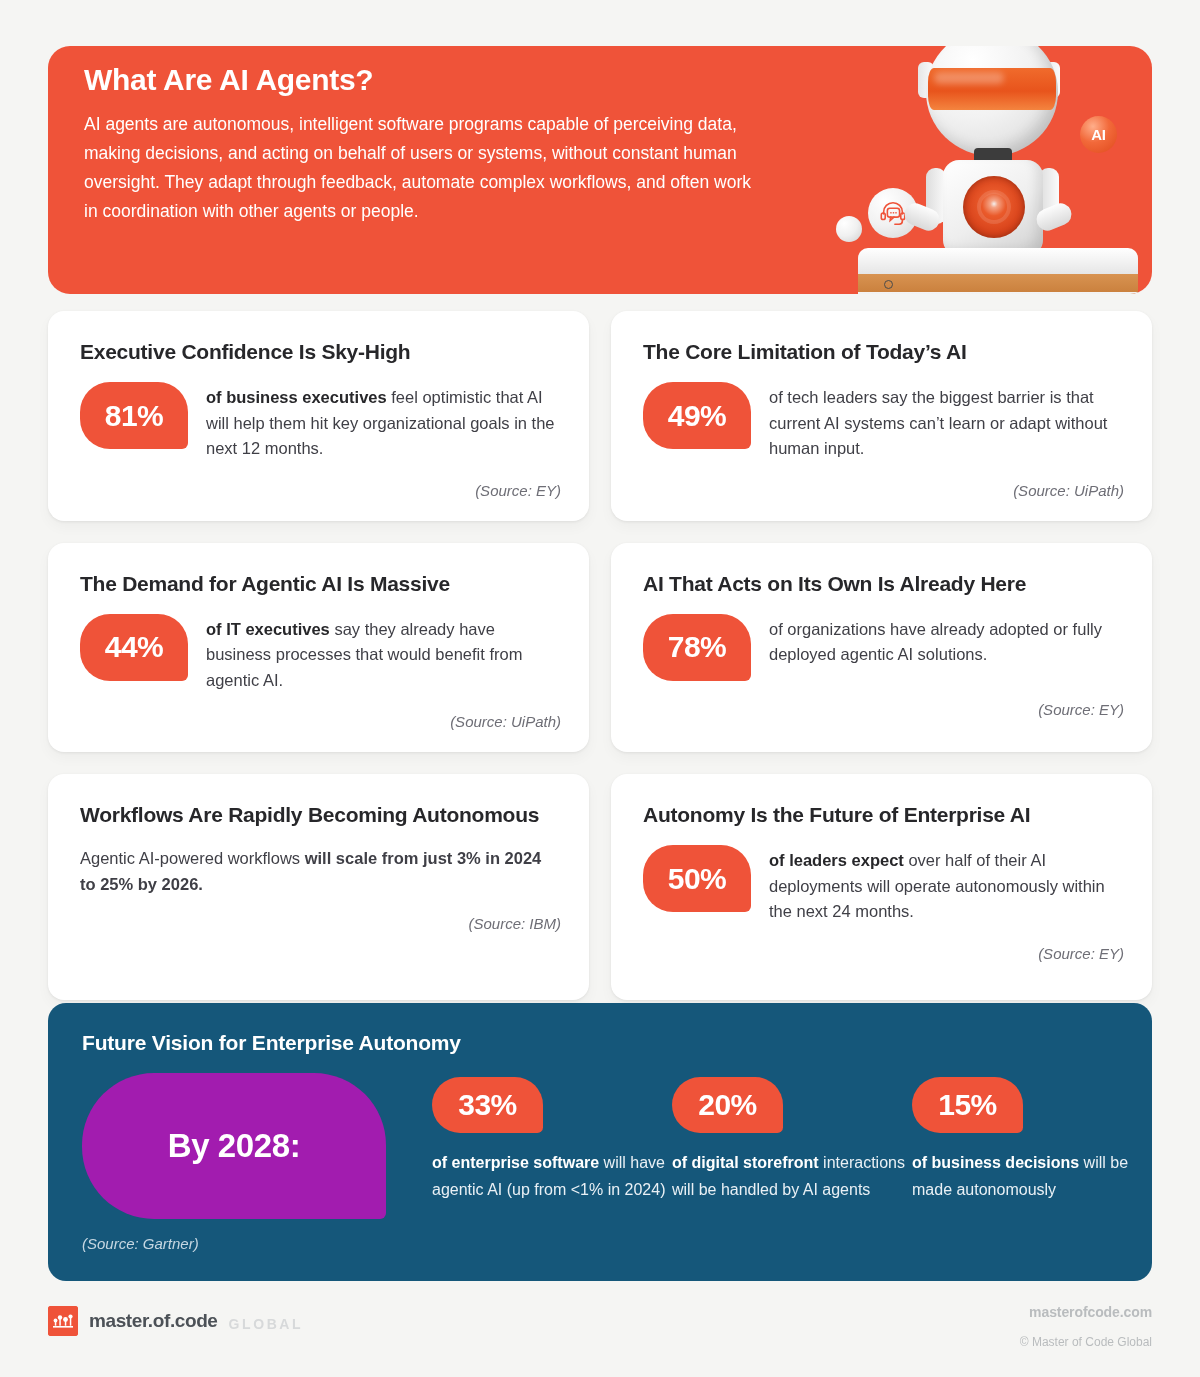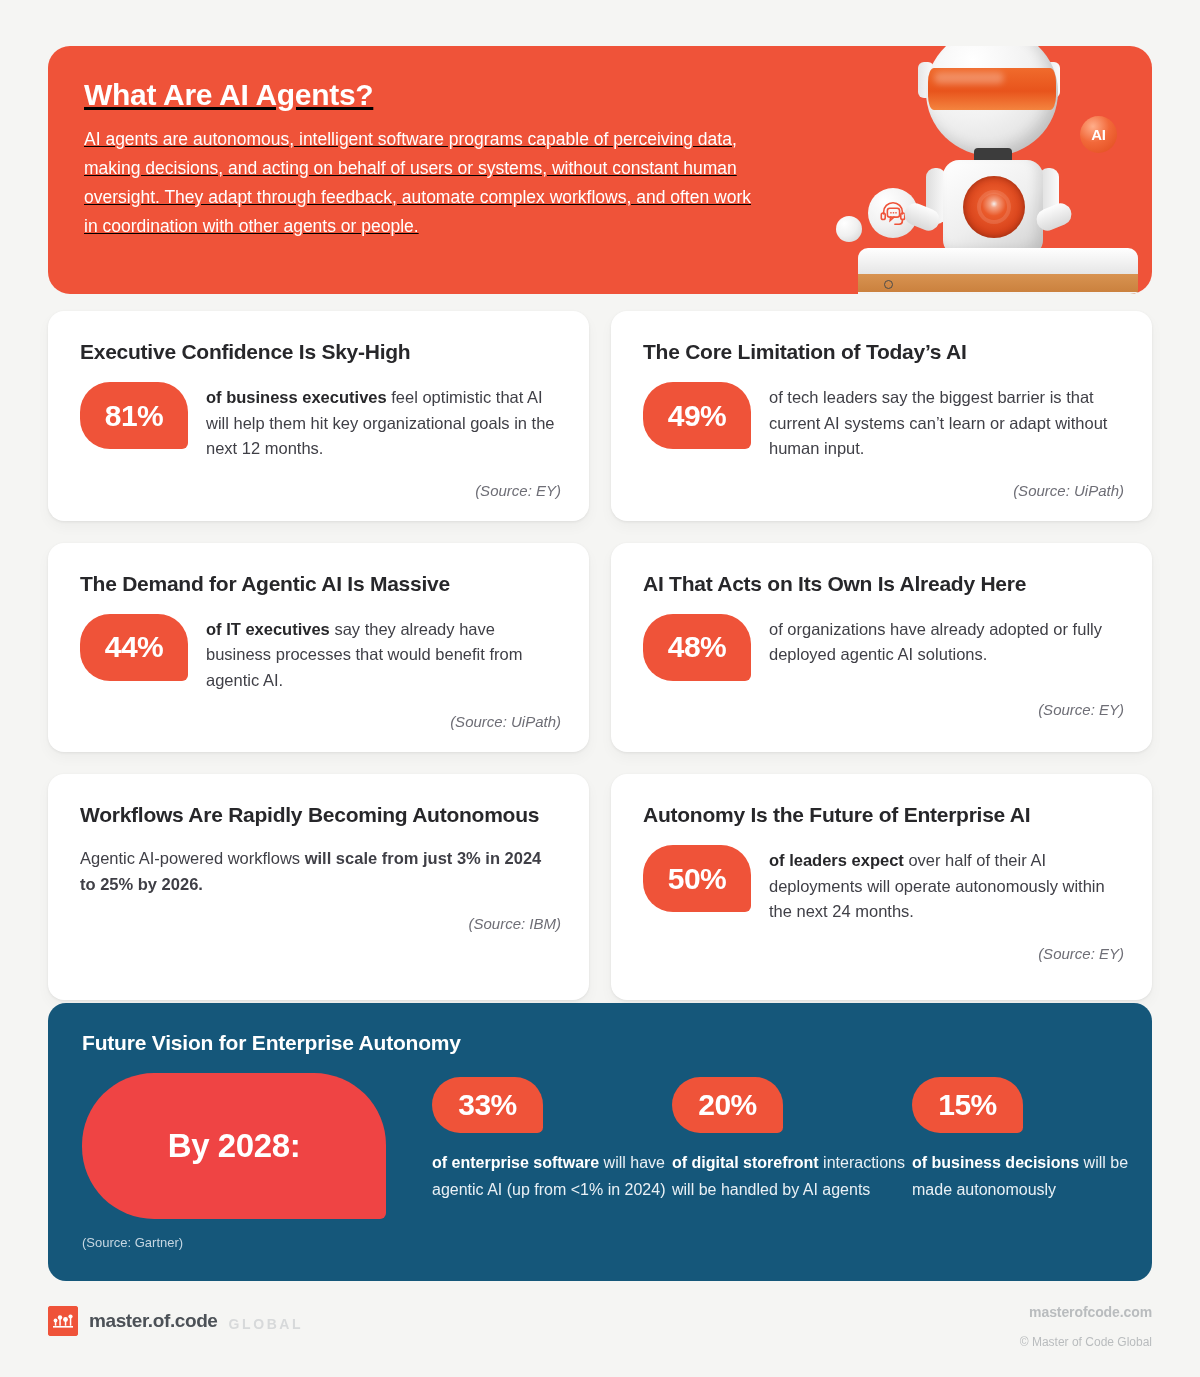--- a/index.html
+++ b/index.html
@@ -28,23 +28,22 @@
     top: 46px;
     width: 1104px;
     height: 248px;
     background: #ef5339;
     border-radius: 22px;
     overflow: hidden;
   }
   .hero-text {
     position: absolute;
     left: 36px;
-    top: 32px;
+    top: 17px;
     width: 680px;
-    text-decoration: underline;
   }
   .hero-title {
     font-size: 30px;
     font-weight: bold;
     color: #ffffff;
     letter-spacing: -0.3px;
     margin-bottom: 13px;
   }
   .hero-body {
     font-size: 17.5px;
@@ -240,21 +239,21 @@
     margin-bottom: 18px;
   }
   .vision-grid {
     display: flex;
     align-items: flex-start;
     gap: 0;
   }
   .by-pill {
     width: 304px;
     height: 146px;
-    background: #ef4444;
+    background: #a21caf;
     border-radius: 72px 72px 6px 72px;
     display: flex;
     align-items: center;
     justify-content: center;
     color: #ffffff;
     font-size: 33px;
     font-weight: bold;
     letter-spacing: -0.4px;
     flex: 0 0 auto;
   }
@@ -271,21 +270,22 @@
     font-size: 30px;
     margin-bottom: 16px;
   }
   .vcol-text {
     font-size: 16px;
     line-height: 27px;
     color: #e9f0f5;
   }
   .vcol-text b { font-weight: bold; color: #ffffff; }
   .vision-source {
-    font-size: 13px;
+    font-size: 15px;
+    font-style: italic;
     color: #c6d7e2;
     margin-top: 16px;
   }
 
   
   .footer {
     position: absolute;
     left: 48px;
     top: 1300px;
     width: 1104px;
@@ -381,21 +381,21 @@
       <div class="card-row">
         <div class="badge">44%</div>
         <p class="card-body"><b>of IT executives</b><span> say they already have business processes that would benefit from agentic AI.</span></p>
       </div>
       <div class="source">(Source: UiPath)</div>
     </article>
 
     <article class="card r2">
       <h2 class="card-title">AI That Acts on Its Own Is Already Here</h2>
       <div class="card-row">
-        <div class="badge">48%</div>
+        <div class="badge">78%</div>
         <p class="card-body"><b></b><span>of organizations have already adopted or fully deployed agentic AI solutions.</span></p>
       </div>
       <div class="source">(Source: EY)</div>
     </article>
 
     <article class="card r3">
       <h2 class="card-title">Workflows Are Rapidly Becoming Autonomous</h2>
       <p class="card-body-plain"><span>Agentic AI-powered workflows </span><b>will scale from just 3% in 2024 to 25% by 2026.</b></p>
       <div class="source tight">(Source: IBM)</div>
     </article>

